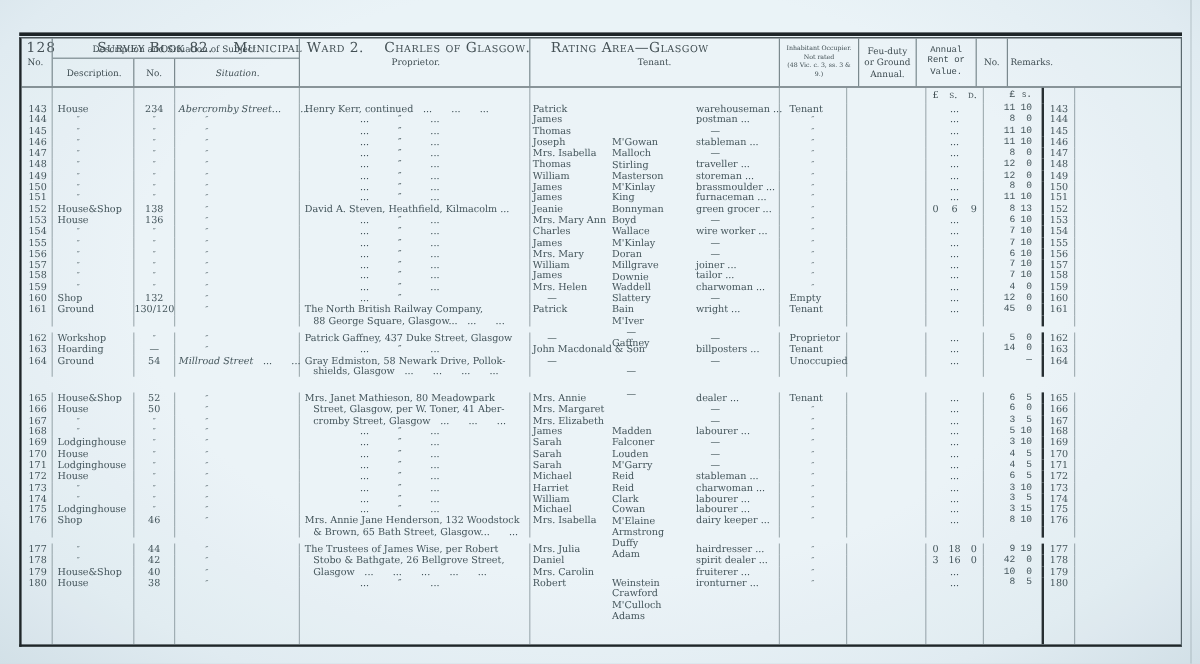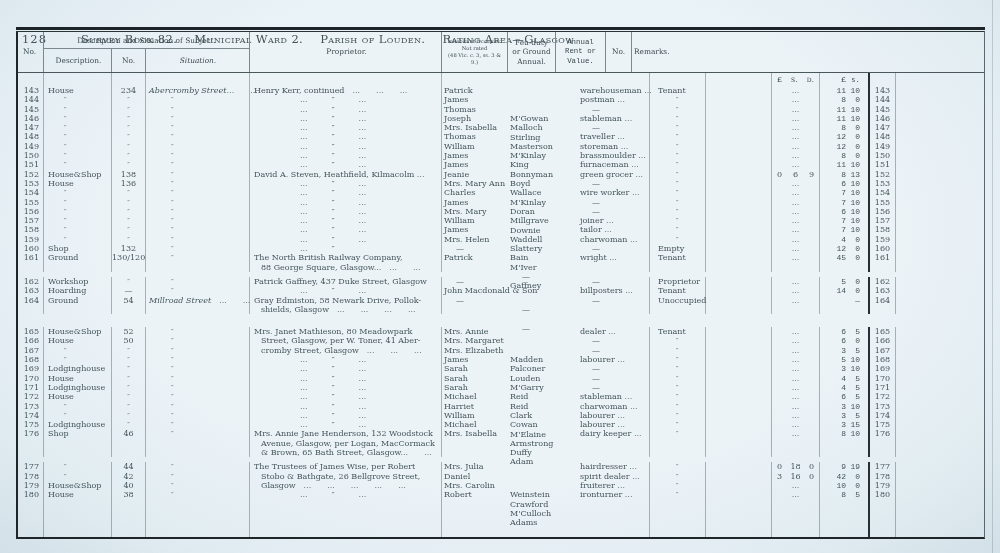--- a/index.html
+++ b/index.html
@@ -60,40 +60,41 @@
 </style>
 </head>
 <body>
 
 <div class="page">
   <div class="titlebar">
     <span class="pageno">128</span>
     <span class="title">
       <span>Survey Book 82.</span>
       <span>Municipal Ward 2.</span>
-      <span>Parish of Louden.</span>
+      <span>Charles of Glasgow.</span>
       <span>Rating Area—Glasgow</span>
     </span>
   </div>
   <div class="toprule"></div>
 
   <div class="vtable">
     <div class="thead">
       <div class="hc c-n">
           <span>No.</span>
         </div>
       <div class="hgroup">
         <div class="hgroup-top">Description and Situation of Subject.</div>
         <div class="hgroup-sub">
           <div class="hc c-d">Description.</div>
           <div class="hc c-sn">No.</div>
           <div class="hc c-s">Situation.</div>
         </div>
       </div>
       <div class="hc c-p">Proprietor.</div>
+      <div class="hc hc-tenant">Tenant.</div>
       <div class="hc c-i hc-small">
         <span>Inhabitant Occupier.</span>
         <span>Not rated</span>
         <span>(48 Vic. c. 3, ss. 3 &amp; 9.)</span>
       </div>
       <div class="hc c-f">Feu-duty or Ground Annual.</div>
       <div class="hc c-r">Annual Rent or Value.</div>
       <div class="hc c-n2">No.</div>
       <div class="hc c-rem">Remarks.</div>
     </div>
@@ -688,36 +689,20 @@
           <div class="cell c-f dots-c">...</div>
           <div class="cell c-r amts"><span class="amt">8</span><span class="amt">10</span></div>
           <div class="cell c-n2"><span>176</span></div>
           <div class="cell c-rem"></div>
         </div>
         <div class="row">
           <div class="cell c-n"></div>
           <div class="cell c-d"></div>
           <div class="cell c-sn"></div>
           <div class="cell c-s"></div>
-          <div class="cell c-p indent"><span>Avenue, Glasgow, per Logan, MacCormack</span></div>
-          <div class="cell c-t1"></div>
-          <div class="cell c-t2"></div>
-          <div class="cell c-t3"></div>
-          <div class="cell c-o"></div>
-          <div class="cell c-i"></div>
-          <div class="cell c-f"></div>
-          <div class="cell c-r"></div>
-          <div class="cell c-n2"></div>
-          <div class="cell c-rem"></div>
-        </div>
-        <div class="row">
-          <div class="cell c-n"></div>
-          <div class="cell c-d"></div>
-          <div class="cell c-sn"></div>
-          <div class="cell c-s"></div>
           <div class="cell c-p indent"><span>&amp; Brown, 65 Bath Street, Glasgow...  ...</span></div>
           <div class="cell c-t1"></div>
           <div class="cell c-t2"></div>
           <div class="cell c-t3"></div>
           <div class="cell c-o"></div>
           <div class="cell c-i"></div>
           <div class="cell c-f"></div>
           <div class="cell c-r"></div>
           <div class="cell c-n2"></div>
           <div class="cell c-rem"></div>

